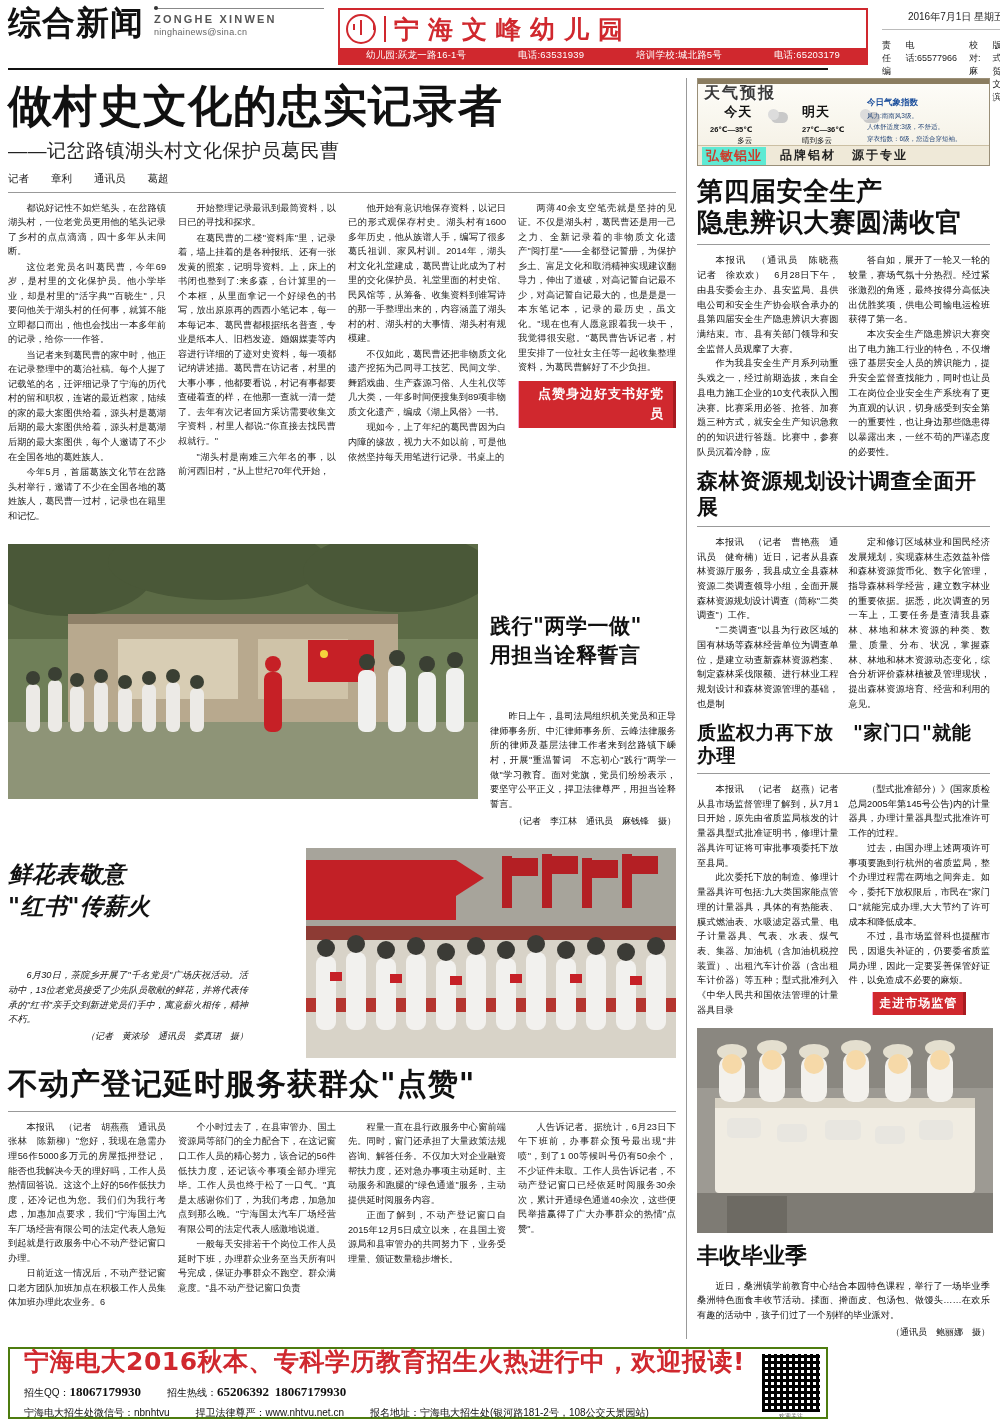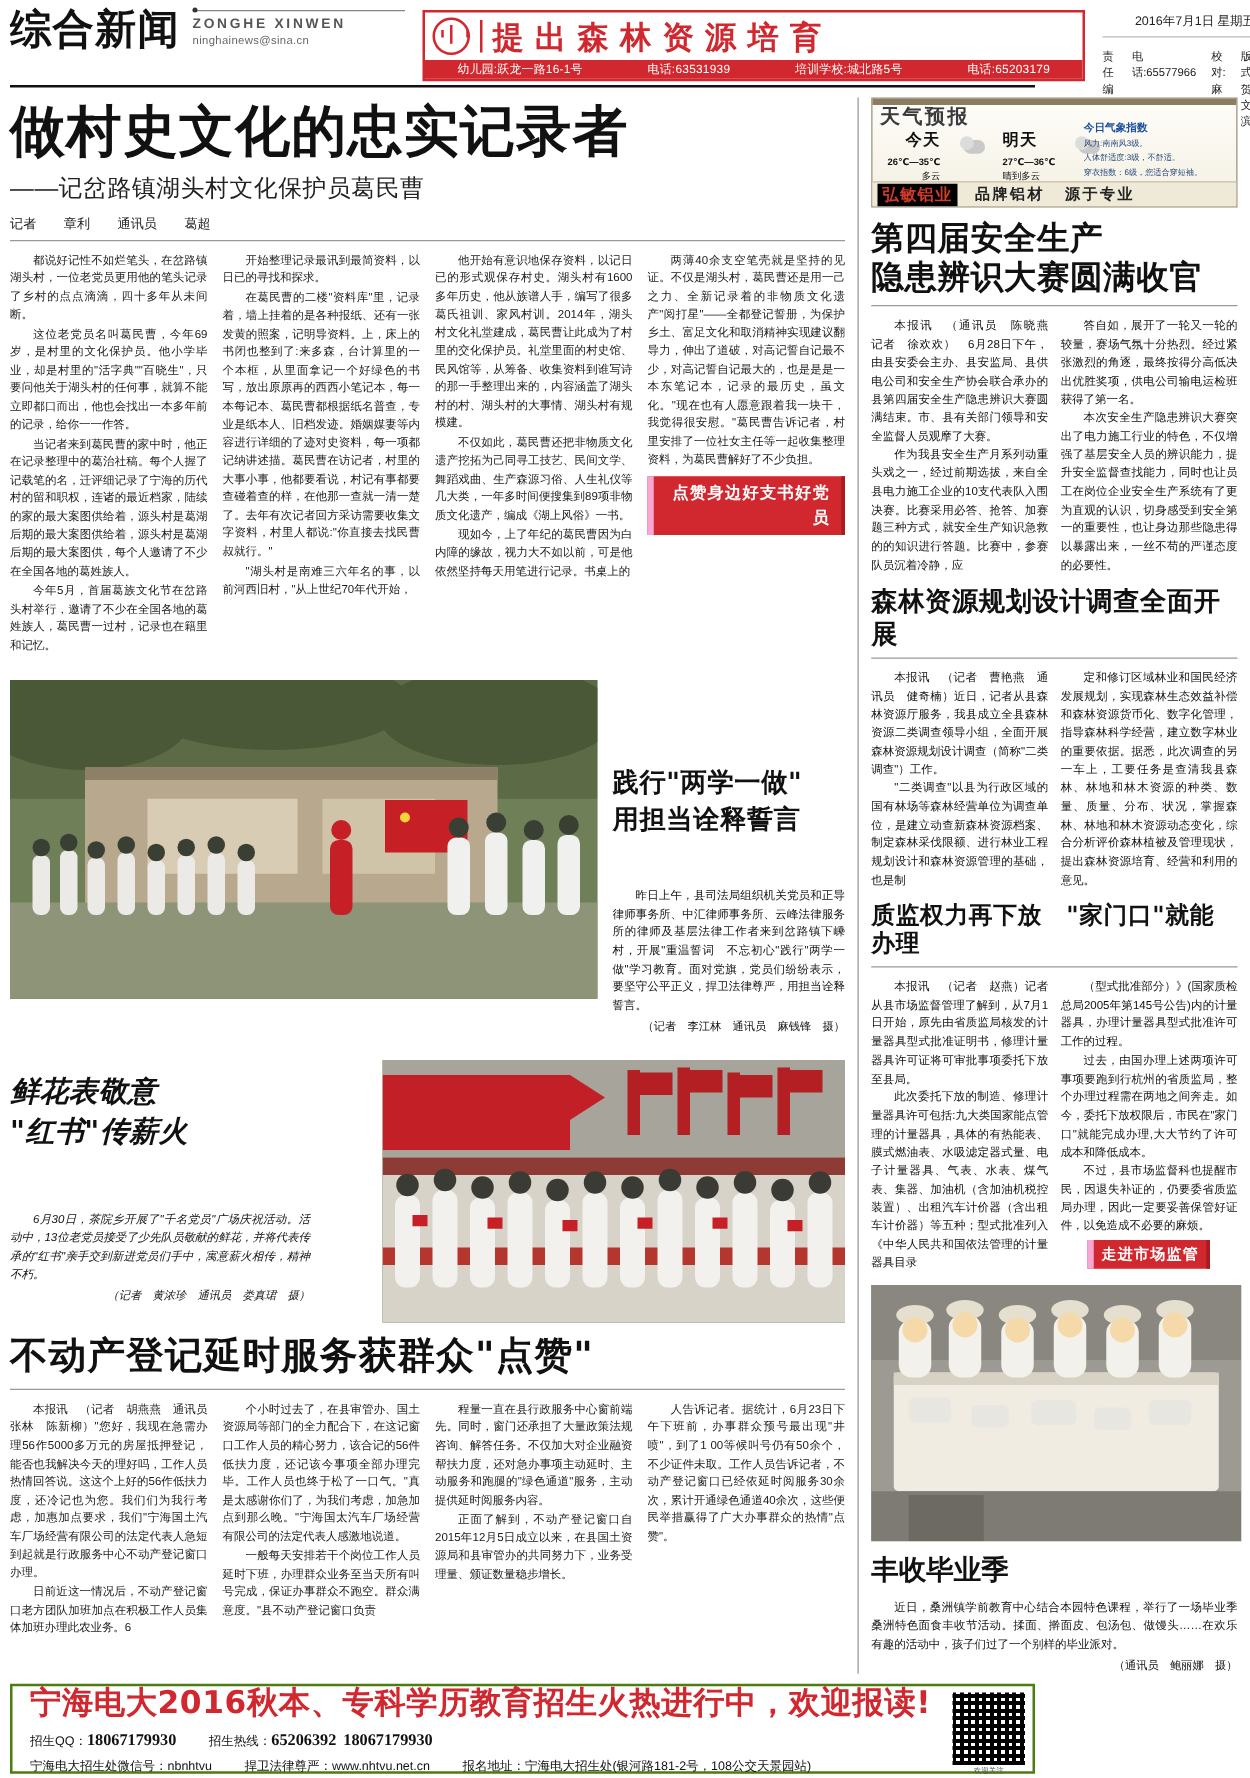--- a/index.html
+++ b/index.html
@@ -58,21 +58,21 @@
   .byline { font-size:10.5px; margin-top:8px; display:flex; gap:22px; color:#222; }
 
   .hr-light { height:1px; background:#999; margin:6px 0 8px; }
 
   .cols3 { display:flex; gap:12px; font-size:9.2px; line-height:1.58; text-align:justify; color:#1a1a1a; }
   .cols3 > div { flex:1; }
   .cols3 p, .cols2 p, .cols2c p { margin:0 0 1px; text-indent:2em; }
 
   .badge-red {
     display:inline-block; background:#d0282e; color:#fff; font-size:13px; font-weight:700;
-    padding:3px 9px; letter-spacing:1px; border-left:5px solid #f9a8d4; border-right:3px solid #a81b20;
+    padding:3px 9px; letter-spacing:1px; border-left:1px solid #f9a8d4; border-right:3px solid #a81b20;
   }
   .badge-wrap { text-align:right; margin-top:6px; }
 
   
   .photo { position:relative; overflow:hidden; background:#6a7a55; }
 
   .photo-a { width:470px; height:255px; margin-top:10px; }
   .feature-row { display:flex; gap:12px; margin-top:10px; }
   .feat-text { width:186px; padding-top:78px; }
   .feat-title { font-size:21px; font-weight:700; line-height:1.35; letter-spacing:.5px; font-family:"DejaVu Sans","Liberation Sans",sans-serif; }
@@ -107,21 +107,21 @@
   .wx-temp { font-size:7.5px; margin-top:4px; font-weight:700; }
   .wx-cond { font-size:7.5px; margin-top:2px; }
   .wx-ico { width:26px; height:18px; position:absolute; top:28px; }
   .cloud { position:relative; width:26px; height:16px; }
   .cloud:before { content:""; position:absolute; width:17px; height:11px; background:#c9c9c9; border-radius:9px; left:5px; top:5px; }
   .cloud:after { content:""; position:absolute; width:11px; height:11px; background:#dcdcdc; border-radius:50%; left:2px; top:2px; }
   .wx-idx { position:absolute; right:4px; top:18px; width:118px; }
   .wx-idx-h { font-size:8.5px; font-weight:700; color:#1c4f9c; }
   .wx-idx-l { font-size:6.5px; color:#2a4a7a; line-height:1.45; margin-top:2px; }
   .wx-adv { position:absolute; left:0; right:0; bottom:0; height:20px; display:flex; align-items:center; background:#efe9d8; border-top:1px solid #cbbfa3; }
-  .wx-adv-b { font-size:13px; font-weight:700; color:#cf3a2a; background:#000000; padding:0 4px; margin-left:4px; letter-spacing:1px; }
+  .wx-adv-b { font-size:13px; font-weight:700; color:#cf3a2a; background:#5eead4; padding:0 4px; margin-left:4px; letter-spacing:1px; }
   .wx-adv-t { font-size:12px; font-weight:700; margin-left:14px; letter-spacing:2px; color:#222; }
   .wx-adv-t2 { font-size:12px; font-weight:700; margin-left:16px; letter-spacing:2px; color:#222; }
 
   .photo-c { width:296px; height:205px; margin-top:10px; }
   .side-cap { font-size:22px; font-weight:700; margin-top:8px; font-family:"DejaVu Sans","Liberation Sans",sans-serif; }
   .side-cap-body { font-size:9.2px; line-height:1.6; text-align:justify; margin-top:8px; }
   .side-cap-body p { margin:0; text-indent:2em; }
 
   
   .ad-main { border:2px solid #4d7c0f; margin-top:8px; height:72px; display:flex; align-items:center; position:relative; }
@@ -150,21 +150,21 @@
         <div class="mh-rule"></div>
         <div class="mh-pinyin">ZONGHE  XINWEN</div>
         <div class="mh-mail">ninghainews@sina.cn</div>
       </div>
     </div>
 
     <div class="mh-center">
       <div class="kg-top">
         <div class="kg-logo"></div>
         <div class="kg-bar"></div>
-        <div class="kg-name">提出森林资源培育</div>
+        <div class="kg-name">宁海文峰幼儿园</div>
       </div>
       <div class="kg-bot">
         <span>幼儿园:跃龙一路16-1号</span>
         <span>电话:63531939</span>
         <span>培训学校:城北路5号</span>
         <span>电话:65203179</span>
       </div>
     </div>
 
     <div class="mh-right">

